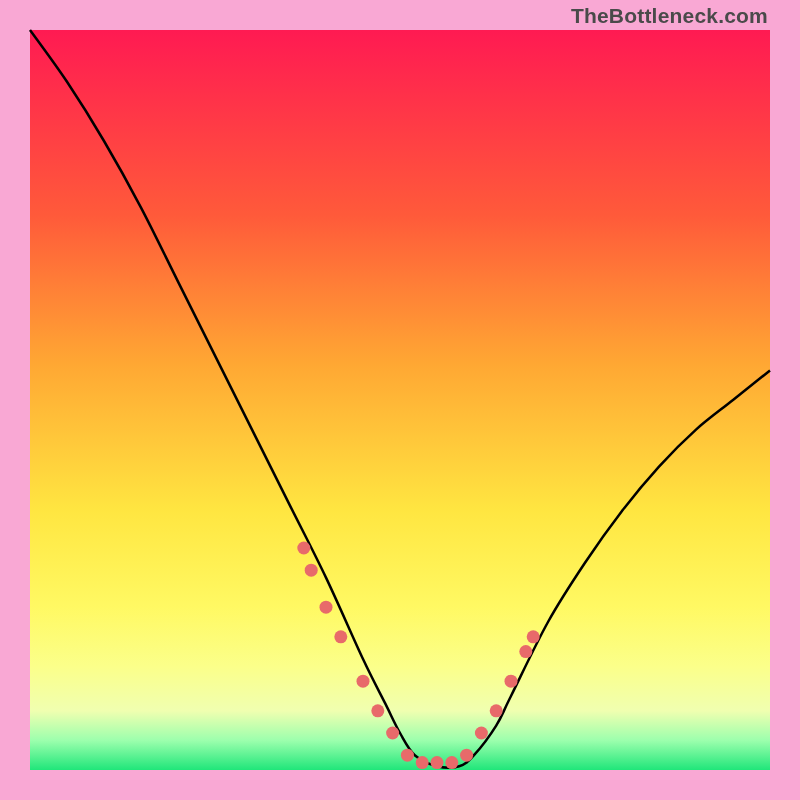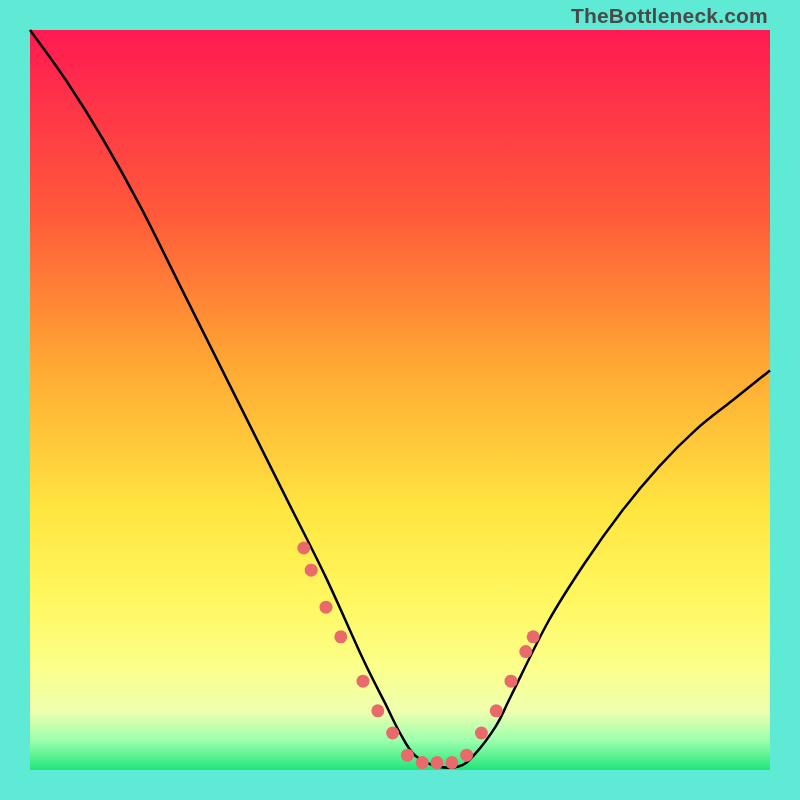--- a/index.html
+++ b/index.html
@@ -3,21 +3,21 @@
 <meta charset="utf-8">
 <style>
   * { margin: 0; padding: 0; box-sizing: border-box; }
   html, body { width: 800px; height: 800px; overflow: hidden; }
   body { background: #000; font-family: Arial, Helvetica, sans-serif; }
 
   .frame {
     position: absolute;
     left: 0; top: 0;
     width: 800px; height: 800px;
-    background: #5eead4;
+    background: #f9a8d4;
   }
 
   .plot-area {
     position: absolute;
     left: 30px;
     top: 30px;
     width: 740px;
     height: 740px;
     background: linear-gradient(
       to bottom,

